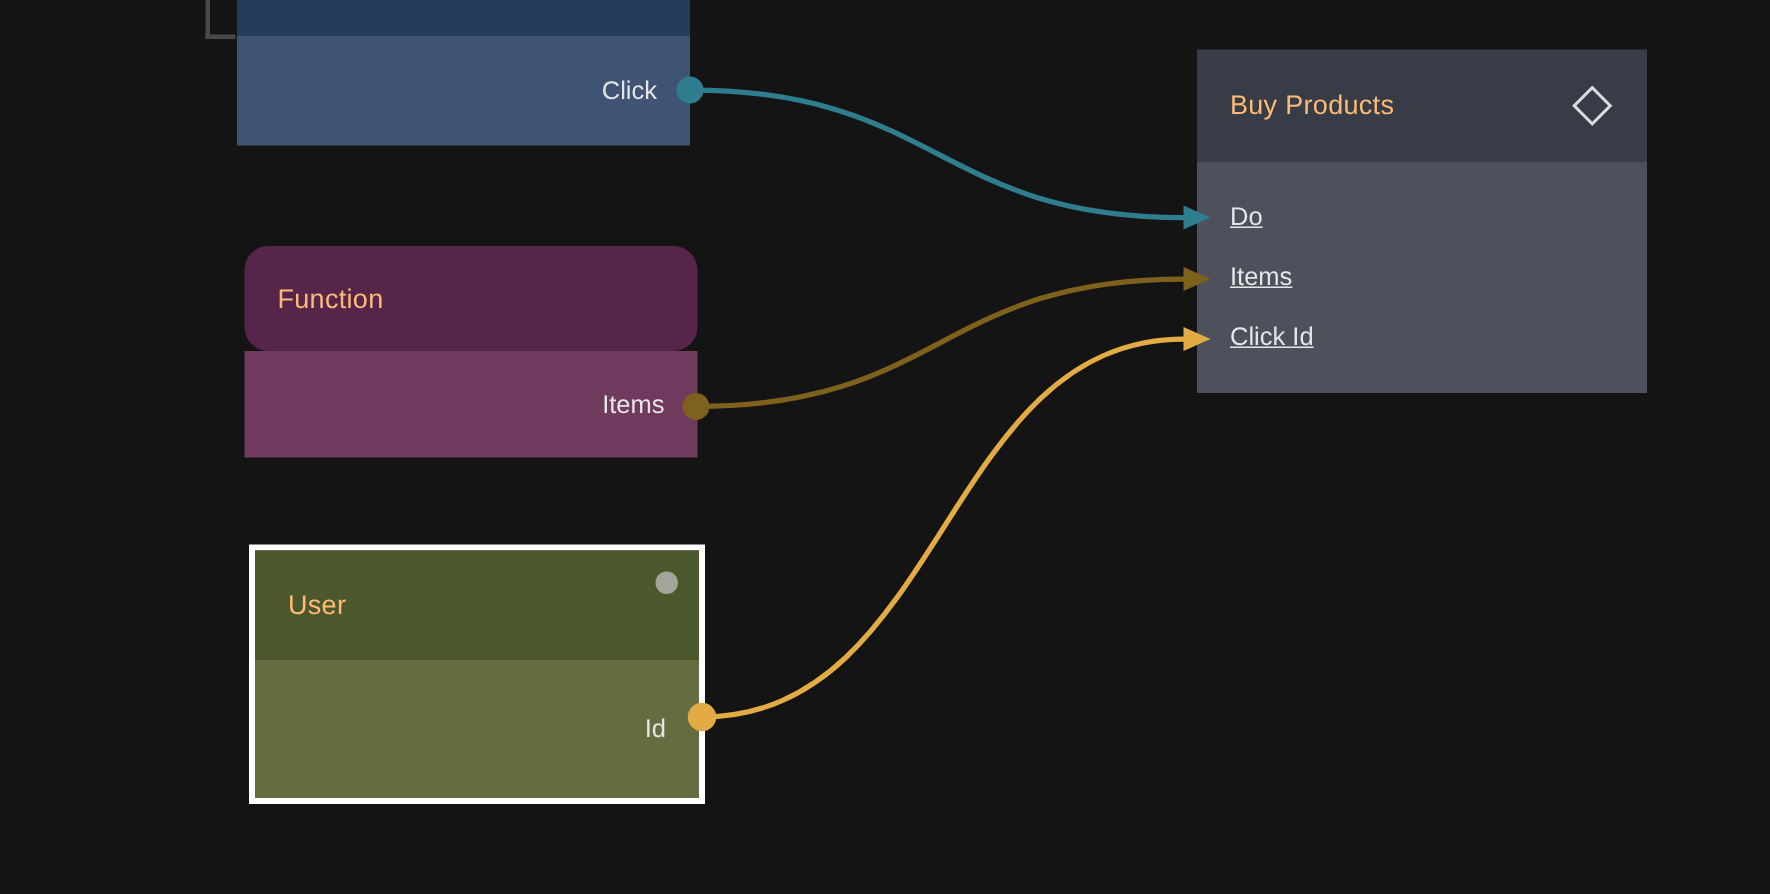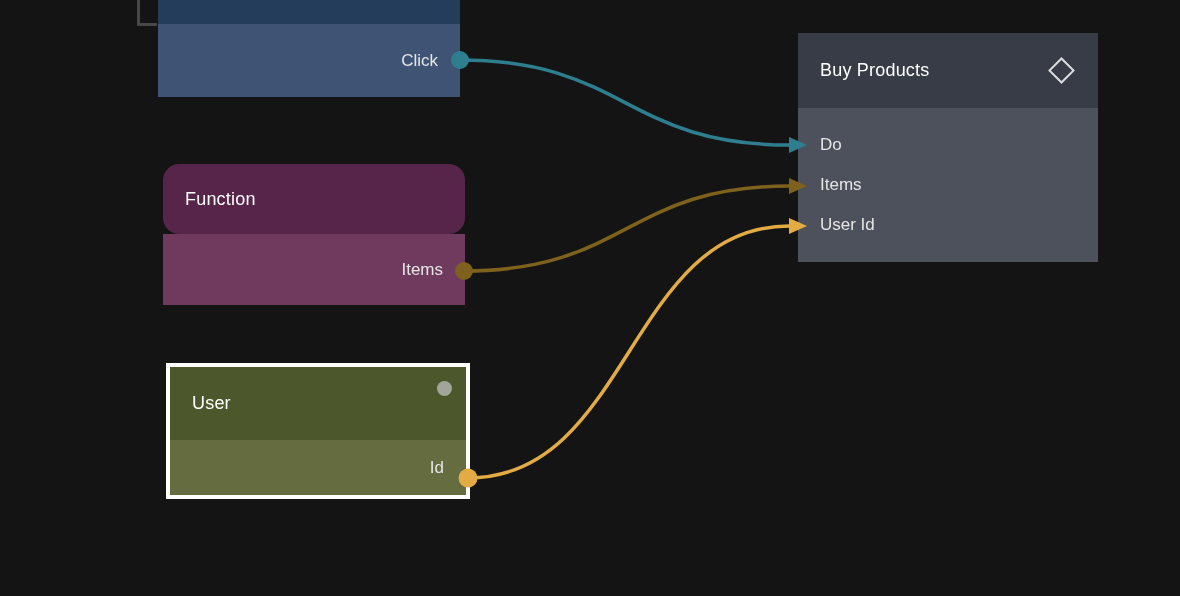--- a/index.html
+++ b/index.html
@@ -22,21 +22,21 @@
     border-bottom: 3px solid #484848;
   }
 
   
   .node { position: absolute; }
   .node-header {
     display: flex;
     align-items: center;
     box-sizing: border-box;
     padding: 0 22px;
-    color: #ffffff;
+    color: #fdba74;
     font-size: 18px;
     letter-spacing: 0.2px;
   }
   .node-body { position: relative; box-sizing: border-box; }
   .port-row {
     display: flex;
     align-items: center;
     height: 100%;
     color: #e5e5e5;
     font-size: 17px;
@@ -49,33 +49,33 @@
   .node-click .node-body { height: 73px; }
 
   
   .node-function { left: 163px; top: 164px; width: 302px; }
   .node-function .node-header { height: 70px; border-radius: 16px; }
   .node-function .node-body { height: 71px; }
 
   
   .node-user { left: 166px; top: 363px; width: 296px; border: 4px solid #ef4444; }
   .node-user .node-header { height: 73px; position: relative; }
-  .node-user .node-body { height: 55px; }
+  .node-user .node-body { height: 92px; }
   .status-dot {
     position: absolute;
     right: 14px; top: 14px;
     width: 15px; height: 15px;
     border-radius: 50%;
   }
 
   
   .node-buy { left: 798px; top: 33px; width: 300px; }
   .node-buy .node-header { height: 75px; justify-content: space-between; }
   .node-buy .node-body { height: 154px; padding-top: 17px; }
-  .node-buy .port-row.in { height: 40px; padding-left: 22px; justify-content: flex-start; }
+  .node-buy .port-row.in { height: 40px; padding-left: 22px; justify-content: flex-start; text-decoration: underline; }
   .diamond-icon {
     width: 15px; height: 15px;
     border: 2px solid #d9dbde;
     transform: rotate(45deg);
     margin-right: 5px;
   }
 
   
   svg.wires {
     position: absolute;
@@ -129,21 +129,21 @@
       <span class="diamond-icon"></span>
     </div>
     <div class="node-body" style="background: rgb(77, 81, 92);">
       <div class="port-row in">
         <span>Do</span>
       </div>
       <div class="port-row in">
         <span>Items</span>
       </div>
       <div class="port-row in">
-        <span>User Id</span>
+        <span>Click Id</span>
       </div>
     </div>
   </div>
 
   <svg class="wires" width="1180" height="596" viewBox="0 0 1180 596">
 
     <path d="M 460 60 C 625 60 625 145 789 145" stroke="#2e7e8f"></path>
     <path d="M 464 271 C 627 271 627 186 789 186" stroke="#7d611c"></path>
     <path d="M 468 478 C 629 478 629 226 789 226" stroke="#e2ab44"></path>
 

